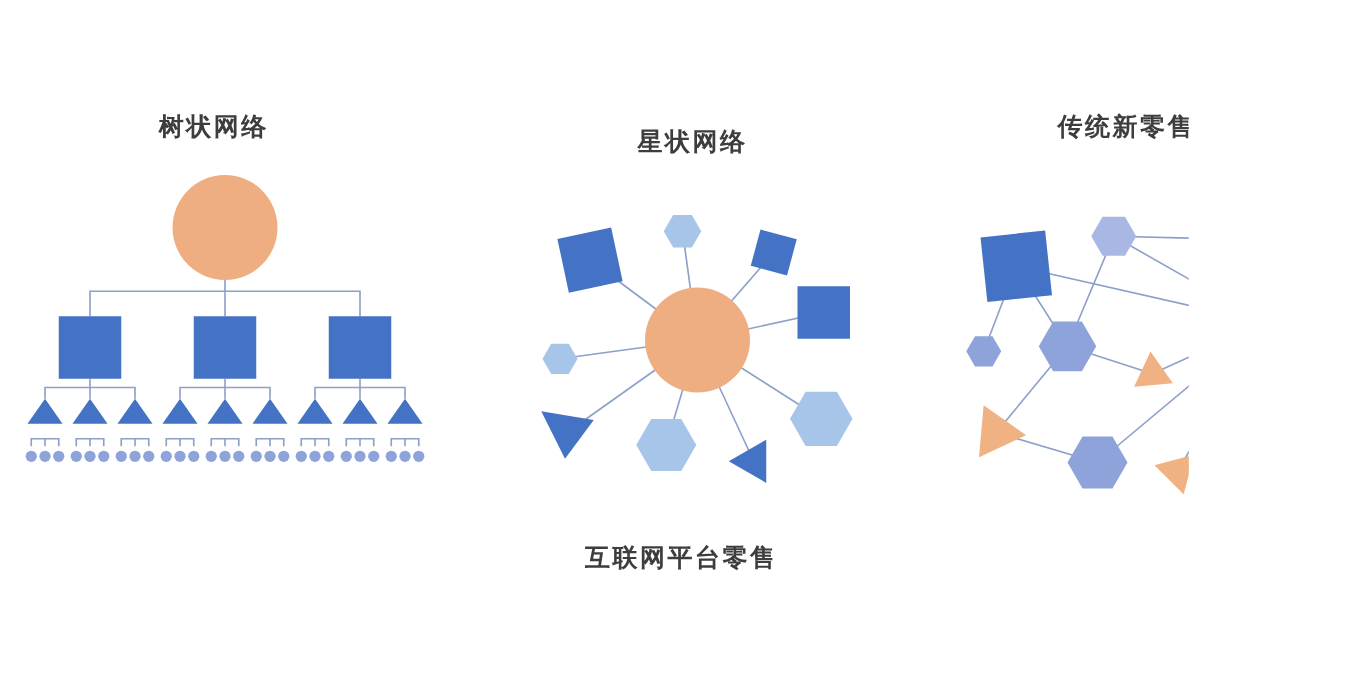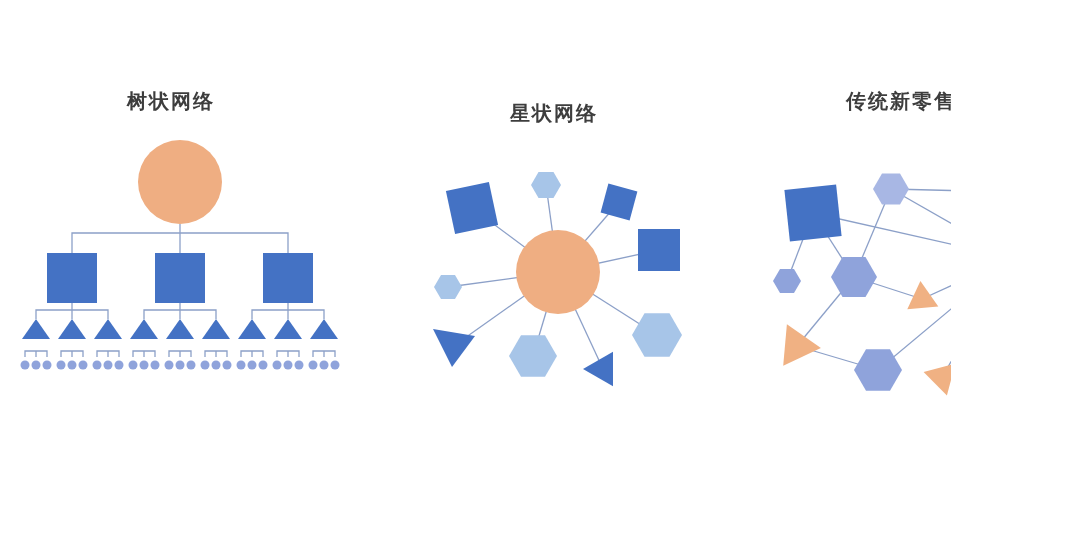--- a/index.html
+++ b/index.html
@@ -143,13 +143,14 @@
         <polygon points="902,370 890,390.8 866,390.8 854,370 866,349.2 890,349.2" fill="#8FA3DB"></polygon>
         <polygon points="923.6,372.1 955.4,363.6 946.9,395.4" fill="#F0B183"></polygon>
         <polygon points="1027,348 1015,368.8 991,368.8 979,348 991,327.2 1015,327.2" fill="#8FA3DB"></polygon>
       </g>
     </svg>
 
   <div class="label t1" style="color: rgb(61, 61, 61);">树状网络</div>
   <div class="label t2" style="color: rgb(61, 61, 61);">星状网络</div>
   <div class="label t3" style="color: rgb(61, 61, 61);">传统新零售</div>
 
+  <div class="label c2" style="color: rgb(61, 61, 61);">互联网平台零售</div>
 </div>
 
 </body></html>

